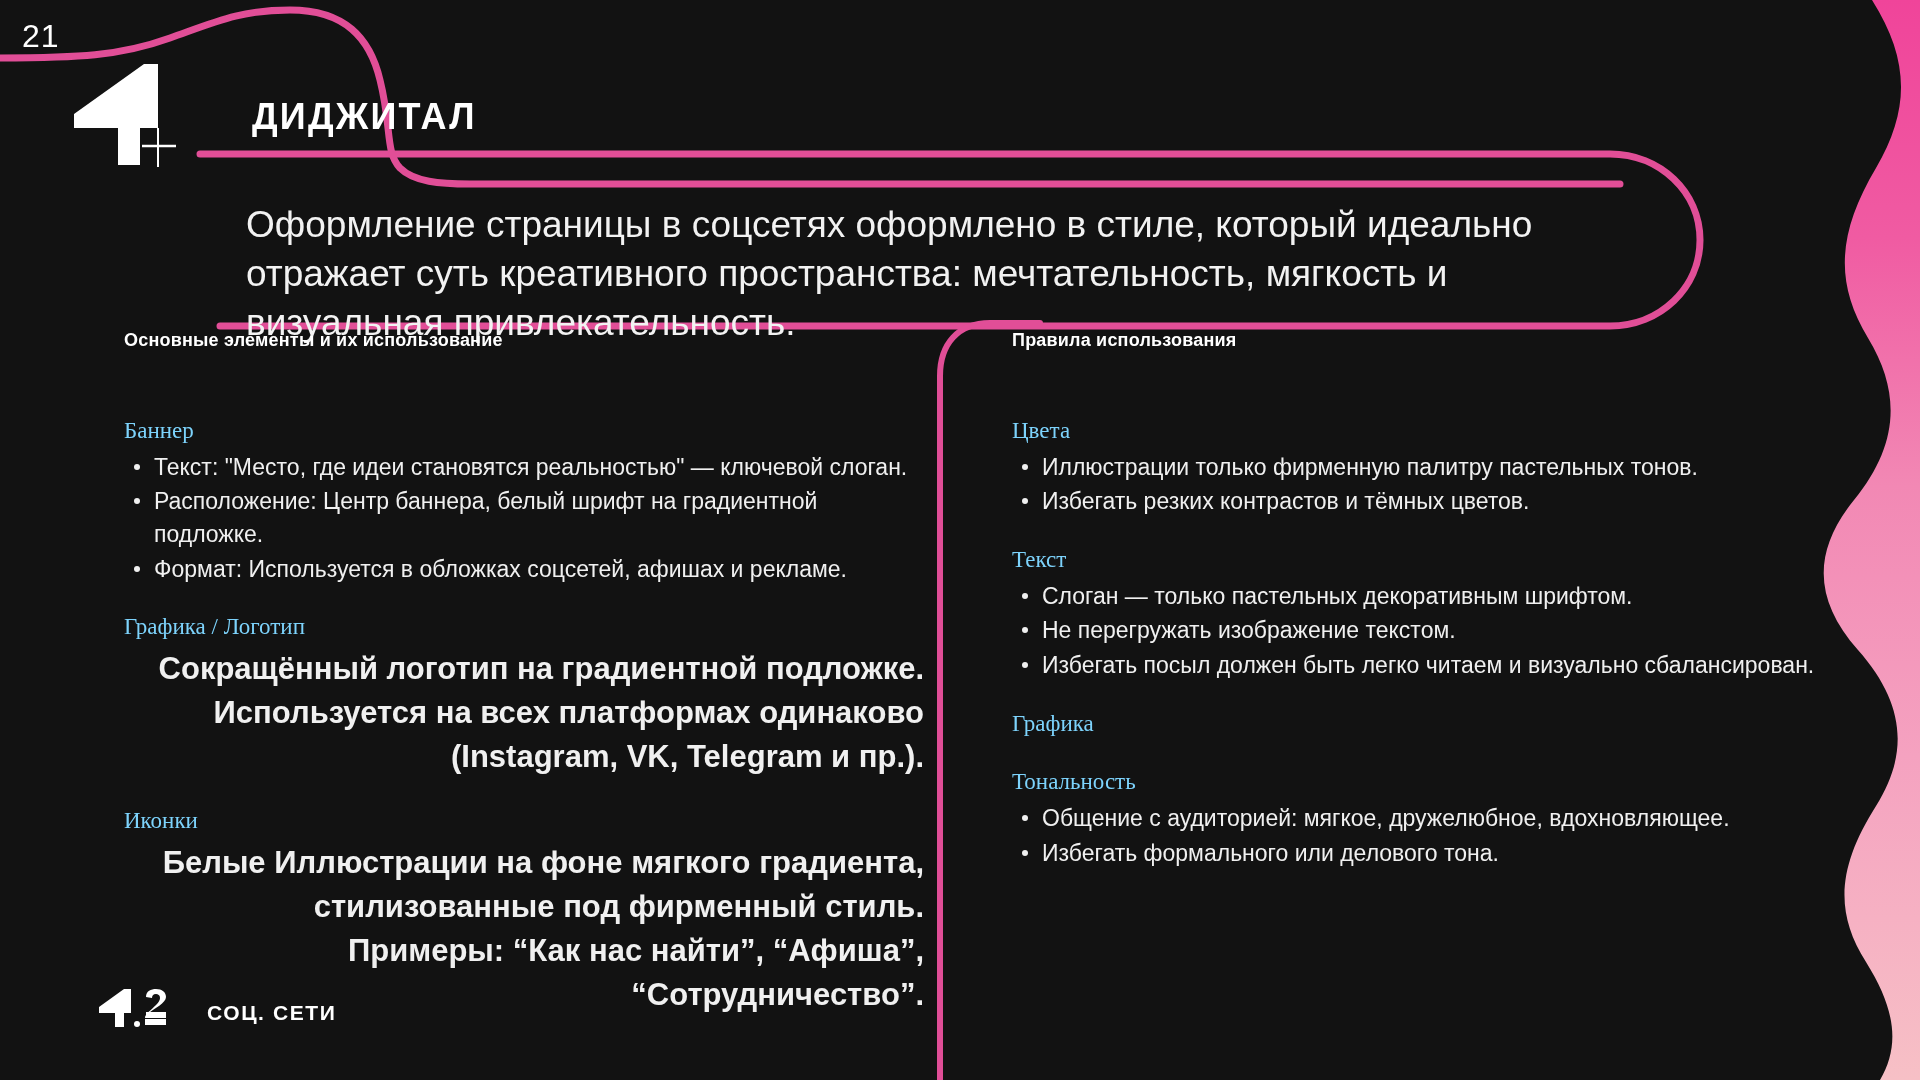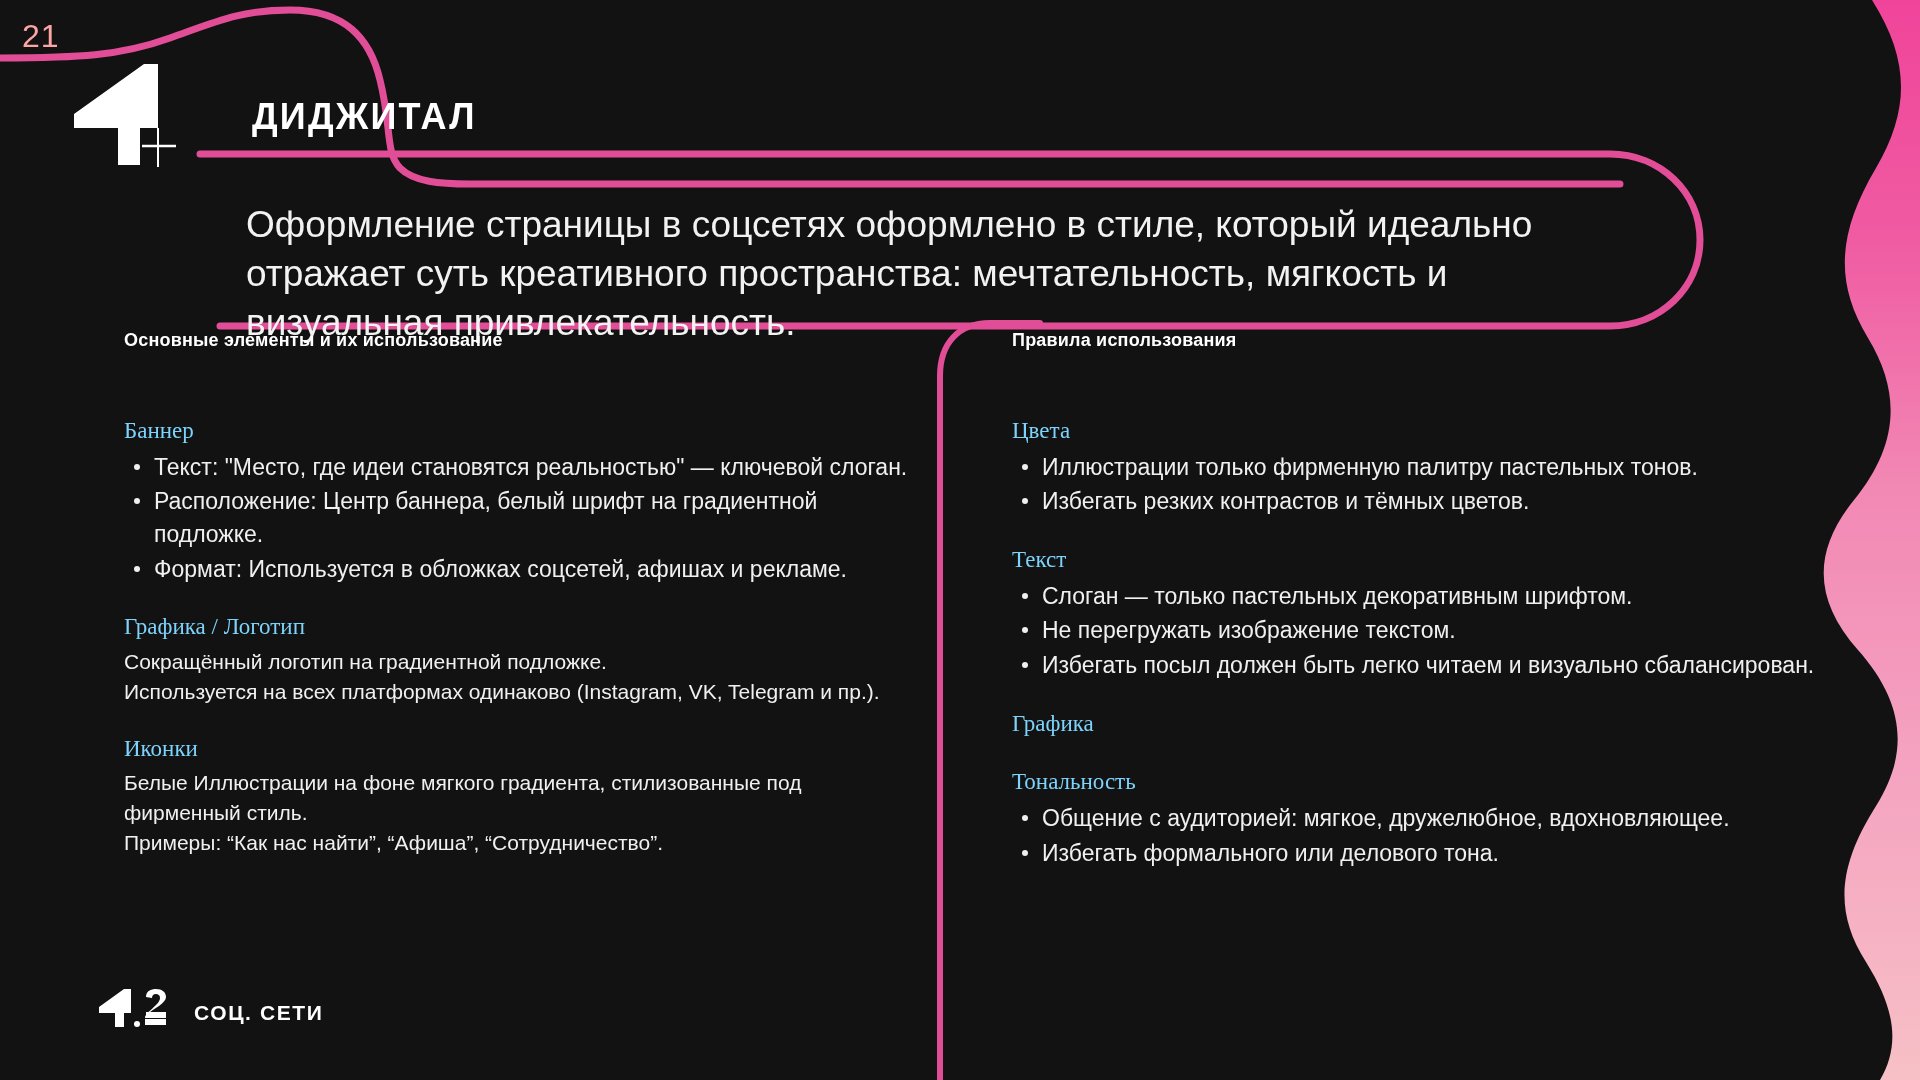--- a/index.html
+++ b/index.html
@@ -29,21 +29,21 @@
     pointer-events:none;
     z-index:3;
   }
 
   
   .page-number {
     position:absolute;
     left:22px; top:18px;
     font-size:32px;
     letter-spacing:1px;
-    color:#fca5a5;
+    color:#ffffff;
     z-index:4;
     font-weight:400;
   }
 
   
   .section-numeral {
     position:absolute;
     left:72px; top:62px;
     z-index:4;
   }
@@ -102,24 +102,25 @@
   .group { margin-bottom:26px; }
   .group-title {
     font-size:23px;
     font-weight:400;
     color:#7dd3fc;
     line-height:1.42;
     margin-bottom:3px;
     font-family:Liberation Serif, serif;
   }
   .group-line {
-    font-size:21px;
-    font-weight:400;
+    font-size:31px;
+    font-weight:700;
     color:#f0f0f0;
     line-height:1.42;
+    text-align:right;
   }
   ul.bullets {
     list-style:none;
     margin:0; padding:0;
   }
   ul.bullets li {
     position:relative;
     padding-left:30px;
     font-size:23px;
     line-height:1.42;
@@ -143,21 +144,21 @@
     z-index:2;
     pointer-events:none;
   }
 
   
   .footer {
     position:absolute;
     left:98px; bottom:52px;
     display:flex;
     align-items:flex-end;
-    gap:22px;
+    gap:35px;
     z-index:4;
     text-align:right;
   }
   .footer-label {
     font-size:21px;
     font-weight:bold;
     letter-spacing:1.6px;
     color:#ffffff;
     padding-bottom:3px;
   }

